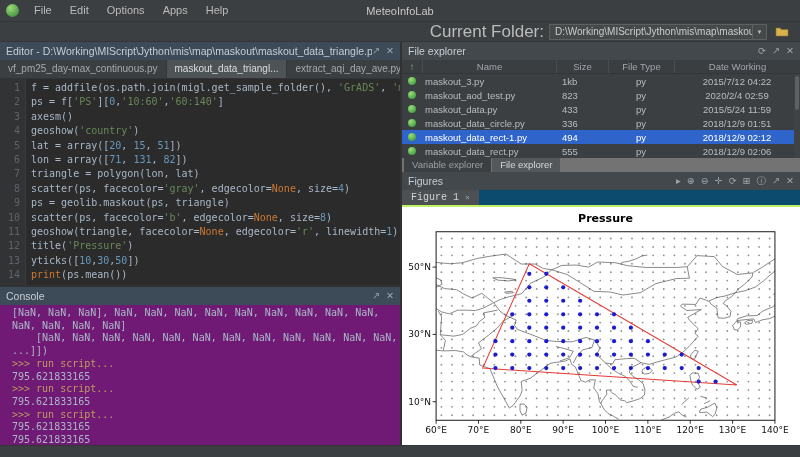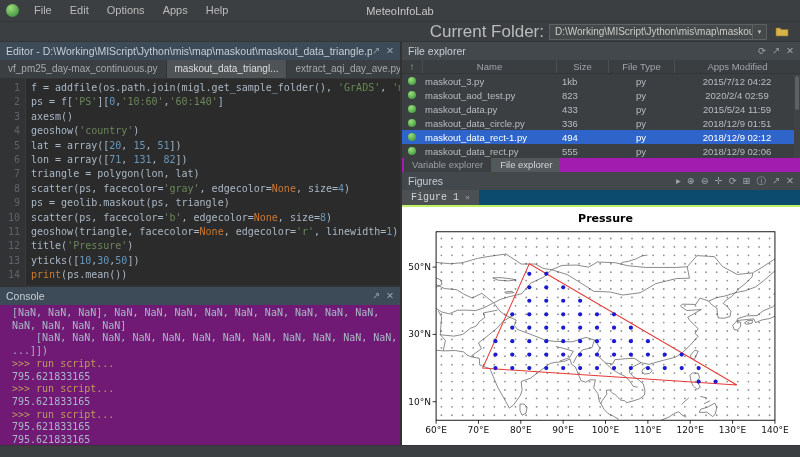--- a/index.html
+++ b/index.html
@@ -66,21 +66,21 @@
     font-size:9.5px;color:#b7bdc3;}
   .frow.selected{background:#2f65ca;color:#fff;}
   .ficon{width:8px;height:8px;border-radius:50%;
     background:radial-gradient(circle at 35% 30%,#9ade79,#2e8b34);margin-left:6px;}
   .fname{padding-left:3px;white-space:nowrap;overflow:hidden;}
   .fsize{padding-left:6px;}
   .ftype{text-align:center;}
   .fdate{text-align:center;white-space:nowrap;}
   .vscroll{position:absolute;right:0;top:0;bottom:0;width:6px;background:#404345;}
   .vthumb{position:absolute;right:1px;top:2px;width:4px;height:34px;border-radius:2px;background:#5d6163;}
-  .explorer-tabs{height:14px;display:flex;align-items:stretch;gap:1px;background:#a21caf;
+  .explorer-tabs{height:14px;display:flex;align-items:stretch;gap:1px;background:#737373;
     padding:0 2px;flex:0 0 14px;}
   .xtab{padding:0 8px;font-size:9.5px;line-height:14px;color:#9aa0a6;background:#3c3f41;}
   .xtab.active{background:#54585a;color:#d2d6da;}
 
   
   .fig-tabbar{height:17px;display:flex;background:#0c4a6e;border-bottom:2px solid #bef264;flex:0 0 17px;font-family:Liberation Mono, monospace;}
   .fig-tab{display:flex;align-items:center;gap:6px;padding:0 9px;background:#4c5053;font-size:10px;color:#cfd3d6;}
   .fig-tab .close{font-size:8px;color:#9aa0a6;}
   .figure-area{flex:1;background:#ffffff;position:relative;overflow:hidden;}
   .figure-area svg{position:absolute;inset:0;width:100%;height:100%;}
@@ -177,21 +177,21 @@
               <span class="ph-icon">⟳</span>
               <span class="ph-icon">↗</span>
               <span class="ph-icon">✕</span>
             </span>
         </div>
         <div class="explorer-colhead">
           <span class="up-cell">↑</span>
         <span class="colcell">Name</span>
             <span class="colcell">Size</span>
             <span class="colcell">File Type</span>
-            <span class="colcell">Apps Modified</span>
+            <span class="colcell">Date Working</span>
           </div>
         <div class="file-rows">
 
         <div class="frow">
               <span class="ficon"></span>
               <span class="fname">maskout_3.py</span>
               <span class="fsize">1kb</span>
               <span class="ftype">py</span>
               <span class="fdate">2015/7/12 04:22</span>
             </div>

